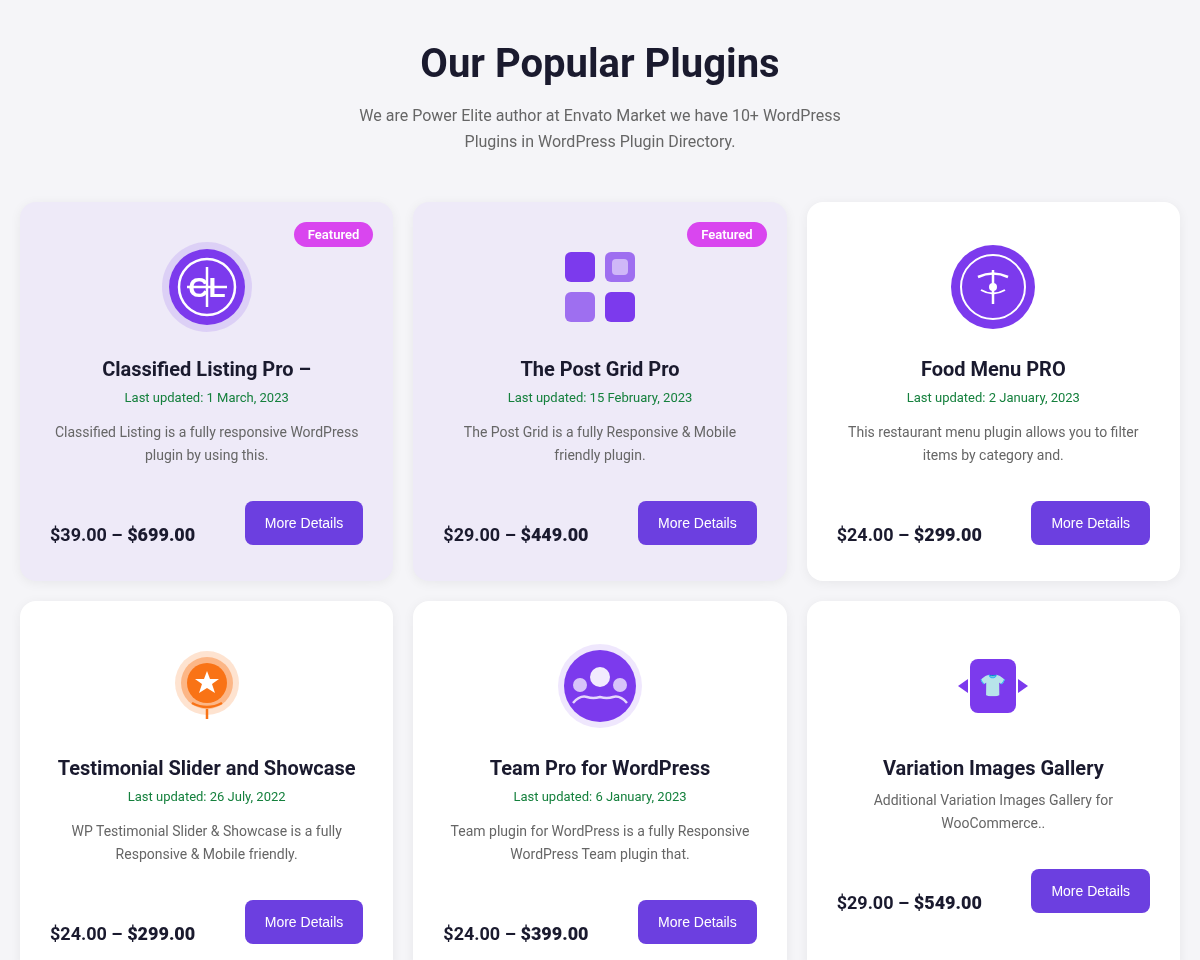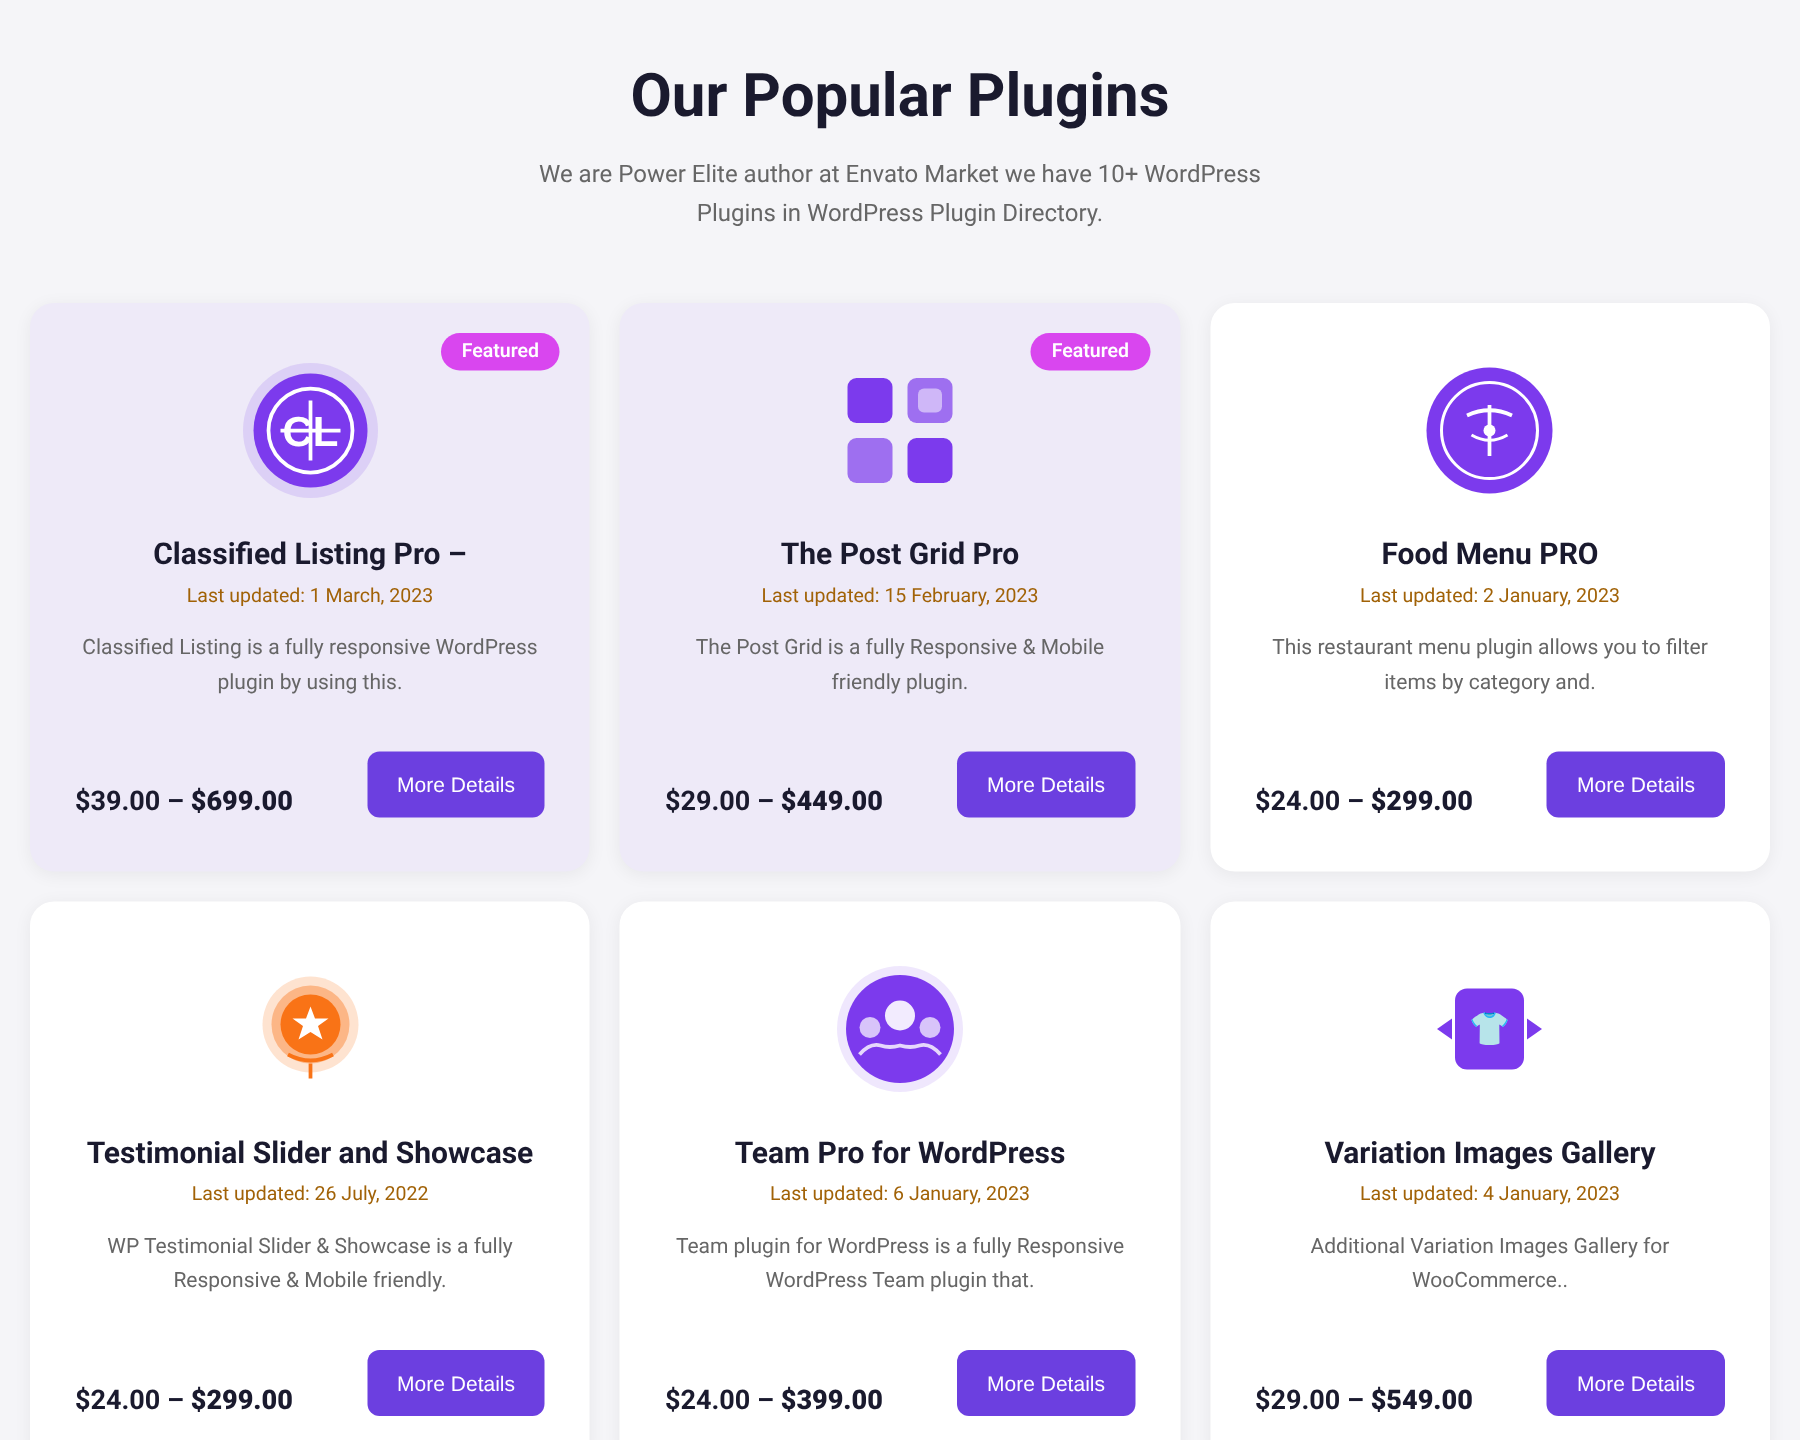--- a/index.html
+++ b/index.html
@@ -66,21 +66,21 @@
     }
     .plugin-name {
       font-size: 20px;
       font-weight: 700;
       color: #1a1a2e;
       margin-bottom: 8px;
       line-height: 1.3;
     }
     .plugin-updated {
       font-size: 13px;
-      color: #a16207;
+      color: #15803d;
       margin-bottom: 16px;
     }
     .plugin-desc {
       font-size: 14px;
       color: #666;
       line-height: 1.6;
       margin-bottom: 28px;
       min-height: 52px;
     }
     .plugin-footer {
@@ -231,21 +231,20 @@
 
     <div class="plugin-icon">
       <svg viewBox="0 0 90 90" fill="none" xmlns="http://www.w3.org/2000/svg">
       <rect x="22" y="18" width="46" height="54" rx="8" fill="#7c3aed"></rect>
       <text x="45" y="52" text-anchor="middle" font-size="22" fill="white" font-family="sans-serif">👕</text>
       <polygon points="10,45 20,38 20,52" fill="#7c3aed"></polygon>
       <polygon points="80,45 70,38 70,52" fill="#7c3aed"></polygon>
     </svg>
     </div>
     <div class="plugin-name">Variation Images Gallery</div>
-    <div class="plugin-updated">Last updated: 4 January, 2023</div>
     <div class="plugin-desc">Additional Variation Images Gallery for WooCommerce..</div>
     <div class="plugin-footer">
       <div class="plugin-price">
         <span class="price-from">$29.00</span> – <strong>$549.00</strong>
       </div>
       <button class="more-details-btn">More Details</button>
     </div>
   </div>
   </div>
 

